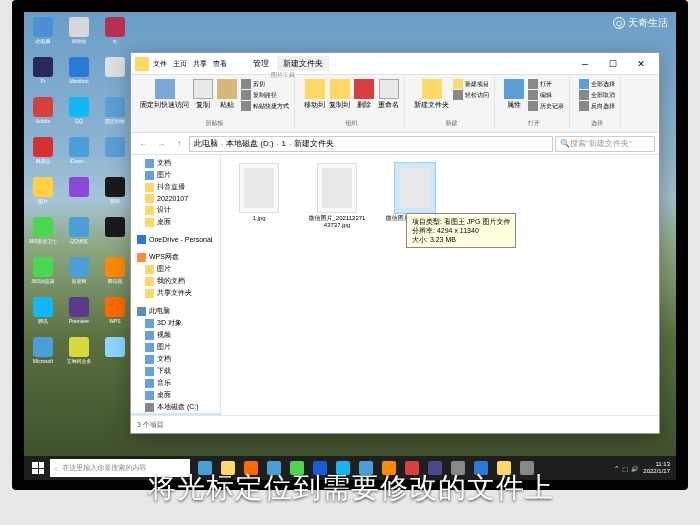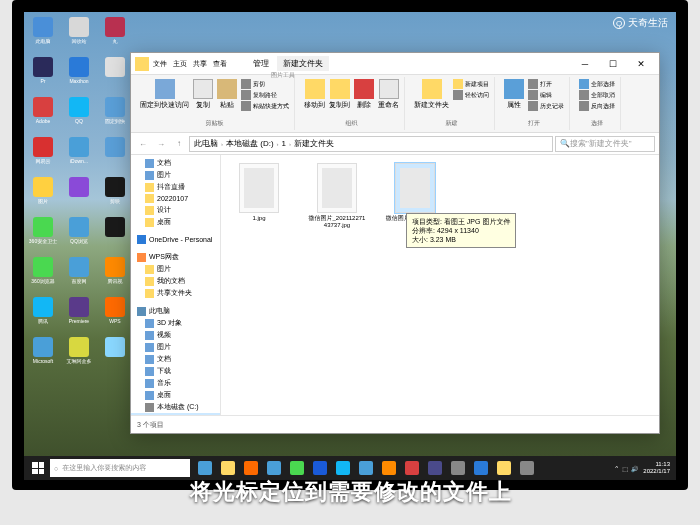--- a/index.html
+++ b/index.html
@@ -55,21 +55,21 @@
 .taskbar { position: absolute; bottom: 0; left: 0; right: 0; height: 24px; background: #1f1f1f; display: flex; align-items: center; padding: 0 2px; }
 .start-btn { width: 24px; height: 24px; display: flex; align-items: center; justify-content: center; cursor: pointer; }
 .win-logo { width: 12px; height: 12px; display: grid; grid-template: 1fr 1fr / 1fr 1fr; gap: 1px; }
 .win-logo div { background: #fff; }
 .tb-search { width: 140px; height: 18px; background: #fff; display: flex; align-items: center; padding: 0 4px; font-size: 7px; color: #888; gap: 4px; }
 .tb-icons { display: flex; gap: 1px; margin-left: 4px; }
 .tb-icon { width: 22px; height: 22px; display: flex; align-items: center; justify-content: center; cursor: pointer; }
 .tb-icon-img { width: 14px; height: 14px; border-radius: 2px; }
 .tb-tray { margin-left: auto; display: flex; align-items: center; gap: 4px; font-size: 6px; color: #fff; padding-right: 4px; }
 .tray-time { text-align: right; line-height: 1.1; }
-.subtitle { position: absolute; bottom: 18px; left: 2px; right: 0; text-align: center; color: #fff; font-size: 22px; font-weight: 700; text-shadow: 0 1px 3px rgba(0,0,0,0.8); letter-spacing: 1px; }
+.subtitle { position: absolute; bottom: 18px; left: 2px; right: 0; text-align: center; color: #fff; font-size: 28px; font-weight: 400; text-shadow: 0 1px 3px rgba(0,0,0,0.8); letter-spacing: 1px; }
 </style>
 </head>
 <body>
 
 <div class="monitor">
 <div class="screen">
 <div class="wallpaper-overlay"></div>
 <div class="mountain"></div>
 
 <div class="watermark">

